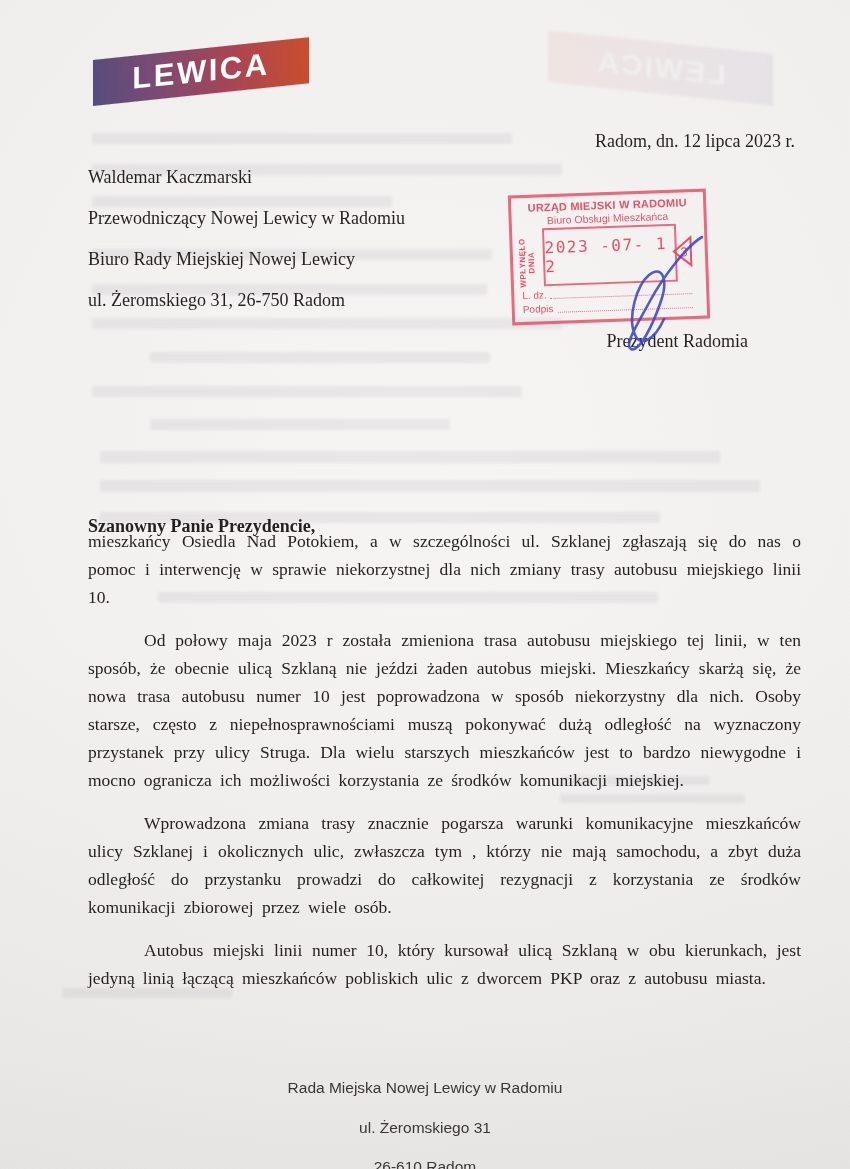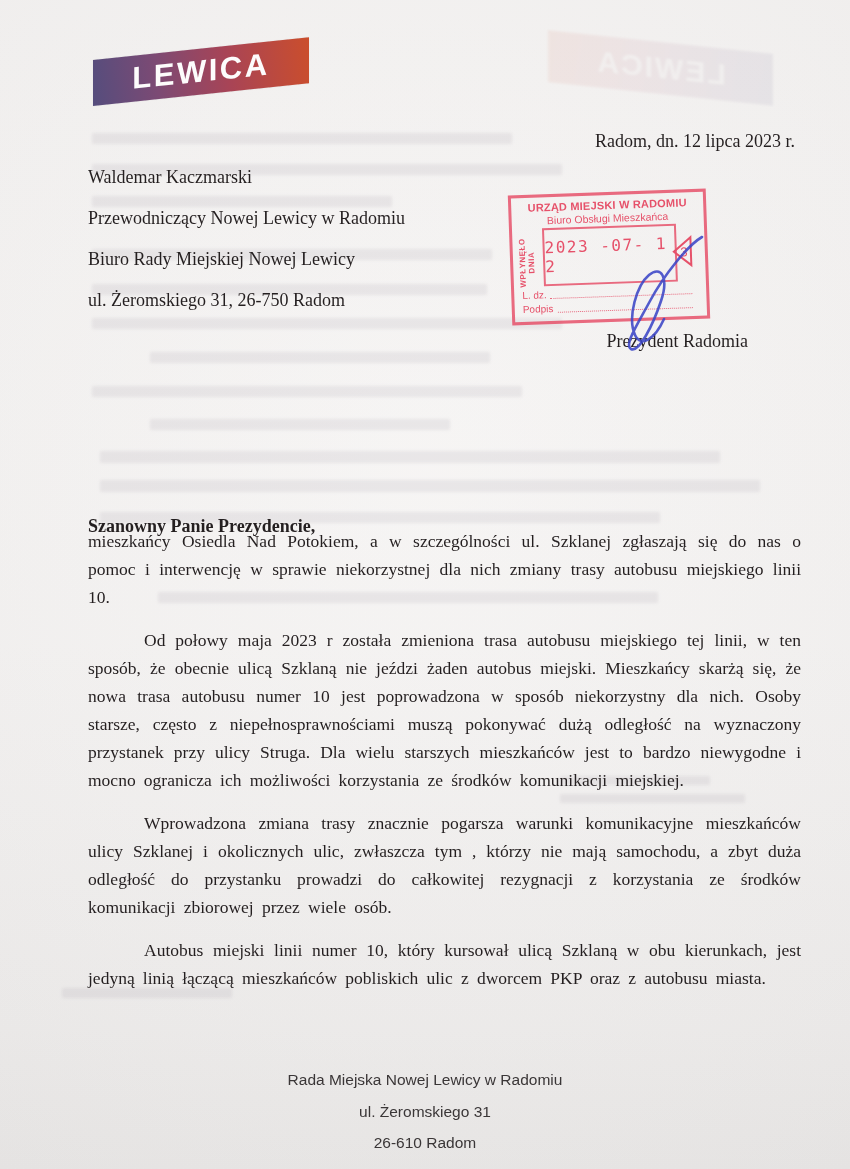--- a/index.html
+++ b/index.html
@@ -45,21 +45,21 @@
   .sender p { margin:0 16px 21px 0; line-height:20px; }
   .recipient { position:absolute; top:331px; right:102px; text-align:right; font-size:18px; z-index:2; }
   .recipient p { margin:0 0 19px 0; line-height:21px; }
   .salutation { position:absolute; left:88px; top:516px; font-size:18px; font-weight:bold; z-index:2; }
   .body-text { position:absolute; left:88px; top:527px; width:713px; z-index:2;
     font-size:17.5px; line-height:28px; text-align:justify; word-spacing:0.22em; }
   .body-text p { margin:0 0 15px 0; }
   .body-text p.indent { text-indent:56px; }
   .footer { position:absolute; left:0; top:1060px; width:100%; text-align:center; z-index:2;
     font-family:"Liberation Sans", sans-serif; font-size:15.5px; line-height:23.5px; color:#3a3637; }
-  .footer p { margin:8px; }
+  .footer p { margin:16px; }
 
   
   .stamp {
     position:absolute; left:510px; top:192px; width:192px; height:124px; z-index:3;
     transform: rotate(-2deg); color:#e5445f;
     border:3px solid rgba(229,68,95,0.85);
     font-family:"Liberation Sans", sans-serif; opacity:0.92;
   }
   .stamp-office { margin-top:4px; text-align:center; font-size:11px; font-weight:bold; letter-spacing:0.2px; line-height:13px; }
   .stamp-dept { text-align:center; font-size:10.5px; line-height:12px; }

